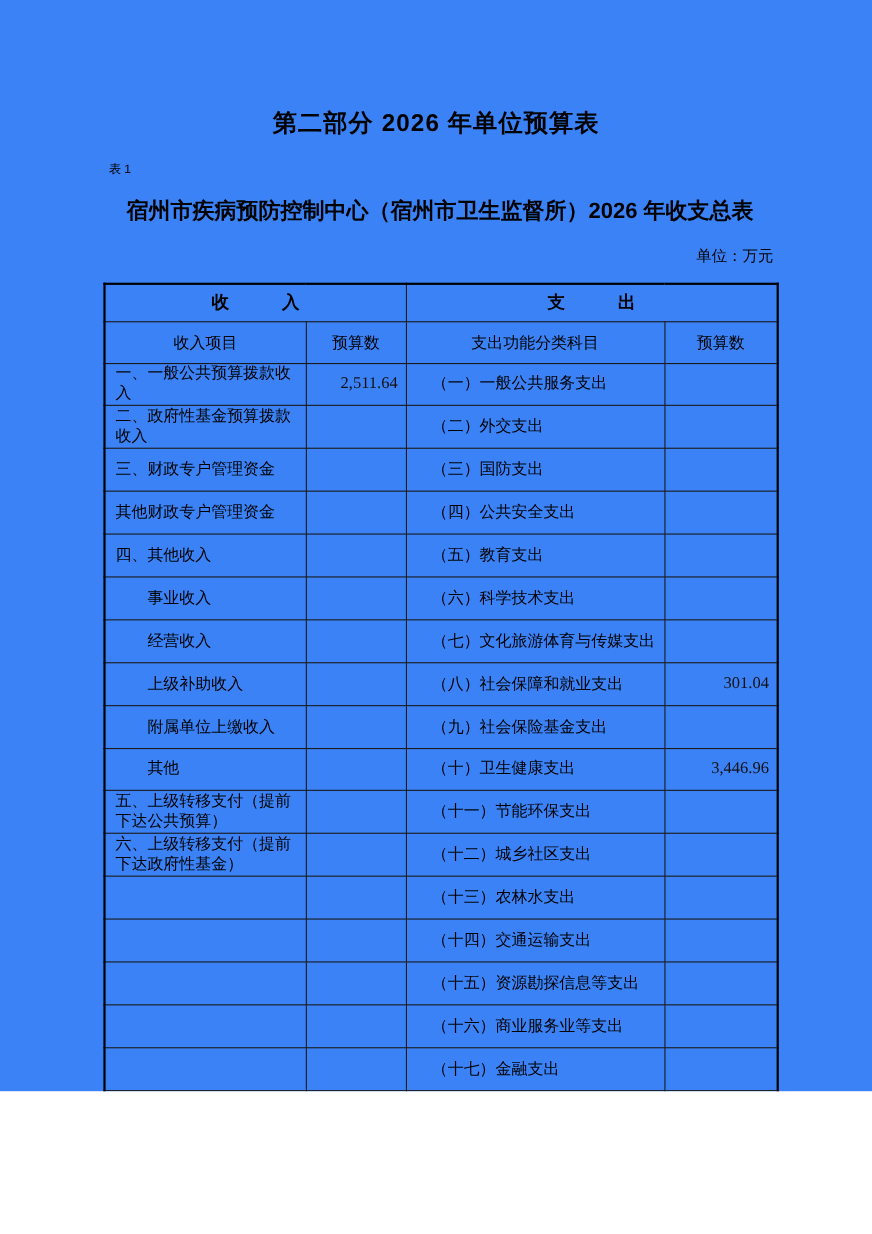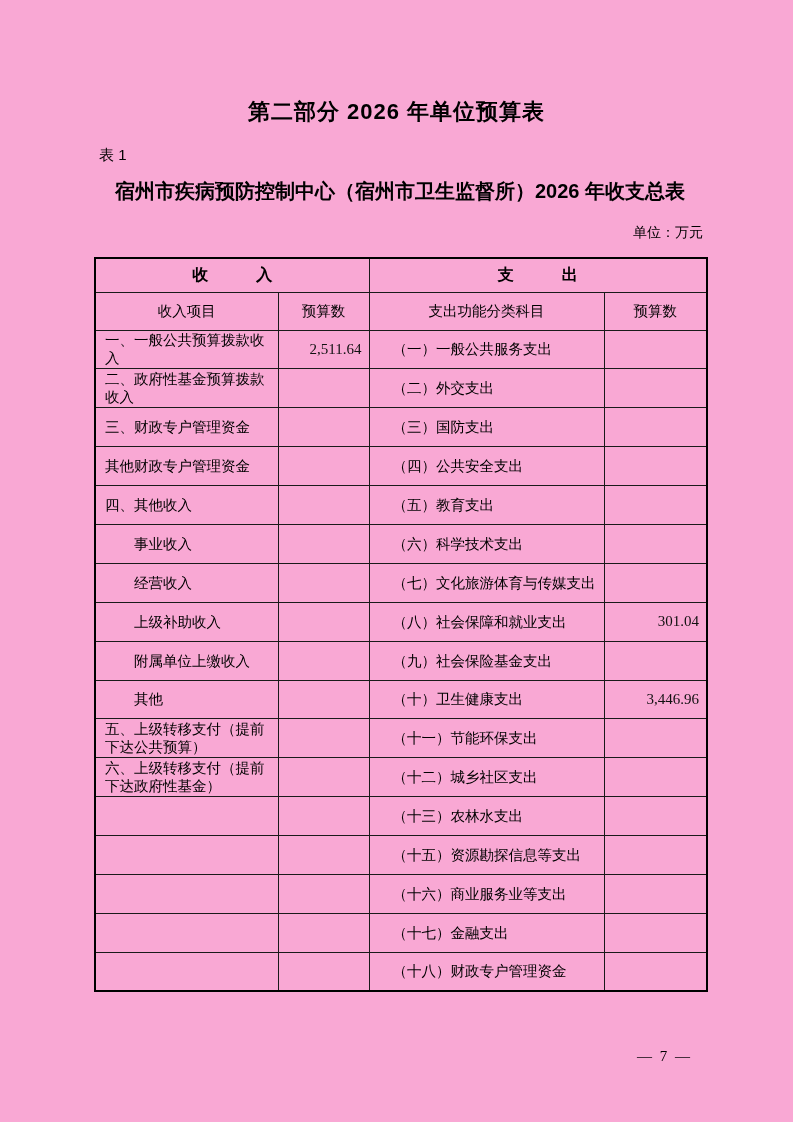--- a/index.html
+++ b/index.html
@@ -4,36 +4,36 @@
 <style>
   * { margin: 0; padding: 0; box-sizing: border-box; }
   html, body { background: #ffffff; }
   body {
     width: 793px; height: 1122px;
     font-family: "Liberation Sans", sans-serif;
     color: #000;
   }
   .page {
     position: relative;
-    width: 793px; height: 1122px;
-    background: #f9a8d4;
+    width: 793px; height: 992px;
+    background: #3b82f6;
     overflow: hidden;
   }
   .doc-title {
     position: absolute;
     top: 97px; left: 0; width: 100%;
     text-align: center;
     font-size: 22px;
     font-weight: 600;
     letter-spacing: 1px;
   }
   .table-label {
     position: absolute;
     top: 146px; left: 99px;
-    font-size: 15px;
+    font-size: 11px;
     font-weight: 500;
   }
   .table-title {
     position: absolute;
     top: 178px; left: 94px; width: 612px;
     text-align: center;
     font-size: 20px;
     font-weight: 700;
     white-space: nowrap;
   }
@@ -198,20 +198,26 @@
         </tr>
         <tr>
           <td class="income-item"></td>
           <td class="amount"></td>
           <td class="expense-item">（十三）农林水支出</td>
           <td class="amount"></td>
         </tr>
         <tr>
           <td class="income-item"></td>
           <td class="amount"></td>
+          <td class="expense-item">（十四）交通运输支出</td>
+          <td class="amount"></td>
+        </tr>
+        <tr>
+          <td class="income-item"></td>
+          <td class="amount"></td>
           <td class="expense-item">（十五）资源勘探信息等支出</td>
           <td class="amount"></td>
         </tr>
         <tr>
           <td class="income-item"></td>
           <td class="amount"></td>
           <td class="expense-item">（十六）商业服务业等支出</td>
           <td class="amount"></td>
         </tr>
         <tr>

